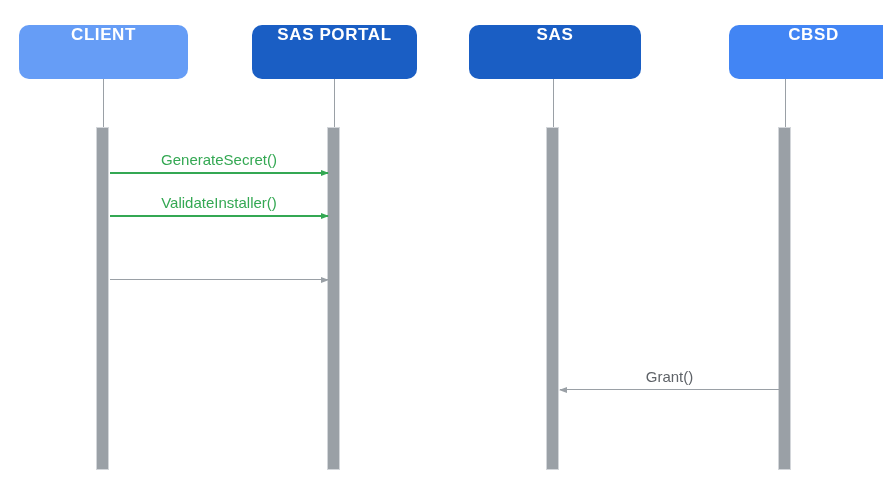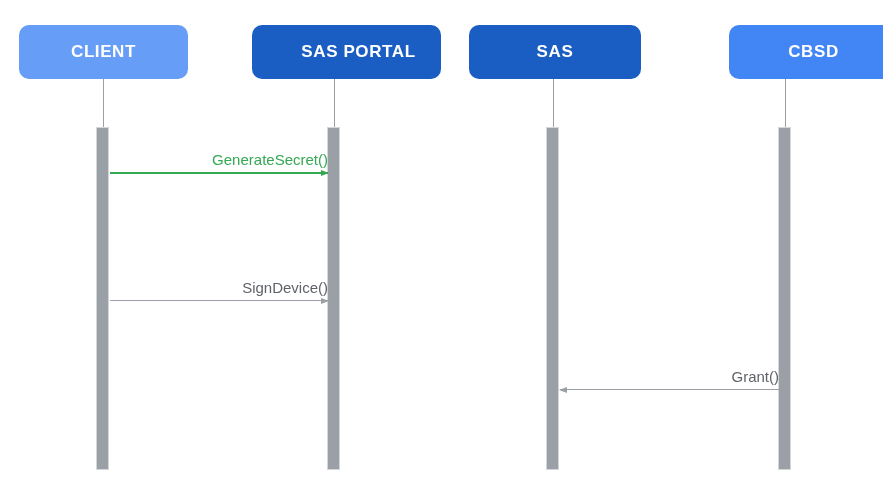--- a/index.html
+++ b/index.html
@@ -14,21 +14,21 @@
     background: #ffffff;
     overflow: hidden;
   }
   
   .actor {
     position: absolute;
     top: 25px;
     height: 54px;
     border-radius: 10px;
     display: flex;
-    align-items: center;
+    align-items: flex-start;
     justify-content: center;
     font-size: 17px;
     font-weight: 700;
     letter-spacing: 0.6px;
     color: #ffffff;
   }
   .actor-client     { left: 19px;  width: 169px; }
   .actor-sas-portal { left: 252px; width: 165px; }
   .actor-sas        { left: 469px; width: 172px; }
   .actor-cbsd       { left: 729px; width: 169px; }
@@ -61,21 +61,21 @@
 
   
   .msg {
     position: absolute;
     --line: #9AA0A6;
   }
   .msg-left-group  { left: 110px; width: 218px; }
   .msg-right-group { left: 560px; width: 219px; }
   .msg-label {
     display: block;
-    text-align: right;
+    text-align: center;
     font-size: 15px;
     line-height: 18px;
     margin-bottom: 3px;
     white-space: nowrap;
   }
   .msg-line {
     position: relative;
     height: 1.4px;
     background: var(--line);
   }
@@ -108,21 +108,21 @@
   .msg-5 { top: 368px; }
 </style>
 </head>
 <body>
 
 <div class="canvas">
 
   <div class="actor actor-client" style="background: rgb(102, 157, 246); color: rgb(255, 255, 255);">
     <span>CLIENT</span>
   </div>
-  <div class="actor actor-sas-portal" style="background: rgb(26, 94, 196); color: rgb(255, 255, 255); padding-left: 24px;">
+  <div class="actor actor-sas-portal" style="background: rgb(26, 94, 196); color: rgb(255, 255, 255);">
     <span>SAS PORTAL</span>
   </div>
   <div class="actor actor-sas" style="background: rgb(26, 94, 196); color: rgb(255, 255, 255);">
     <span>SAS</span>
   </div>
   <div class="actor actor-cbsd" style="background: rgb(66, 133, 244); color: rgb(255, 255, 255);">
     <span>CBSD</span>
   </div>
 
   <div class="stem stem-client" style="background: rgb(154, 160, 166);"></div>
@@ -132,22 +132,25 @@
 
   <div class="bar bar-client" style="background: rgb(154, 160, 166);"></div>
   <div class="bar bar-sas-portal" style="background: rgb(154, 160, 166);"></div>
   <div class="bar bar-sas" style="background: rgb(154, 160, 166);"></div>
   <div class="bar bar-cbsd" style="background: rgb(154, 160, 166);"></div>
 
   <div class="msg msg-0 msg-left-group dir-right accent" style="--line: #34A853;">
     <span class="msg-label" style="color: rgb(52, 168, 83);">GenerateSecret()</span>
     <div class="msg-line"></div>
   </div>
+  <div class="msg msg-1 msg-left-group dir-right accent" style="--line: #34A853;">
+    <span class="msg-label" style="color: rgb(52, 168, 83);">ValidateInstaller()</span>
+    <div class="msg-line"></div>
+  </div>
   <div class="msg msg-3 msg-left-group dir-right" style="--line: #9AA0A6;">
-    <span class="msg-label" style="color: rgb(95, 99, 104);">SignDevice()</span>
     <div class="msg-line"></div>
   </div>
 
   <div class="msg msg-5 msg-right-group dir-left" style="--line: #9AA0A6;">
     <span class="msg-label" style="color: rgb(95, 99, 104);">Grant()</span>
     <div class="msg-line"></div>
   </div>
 
 </div>
 

